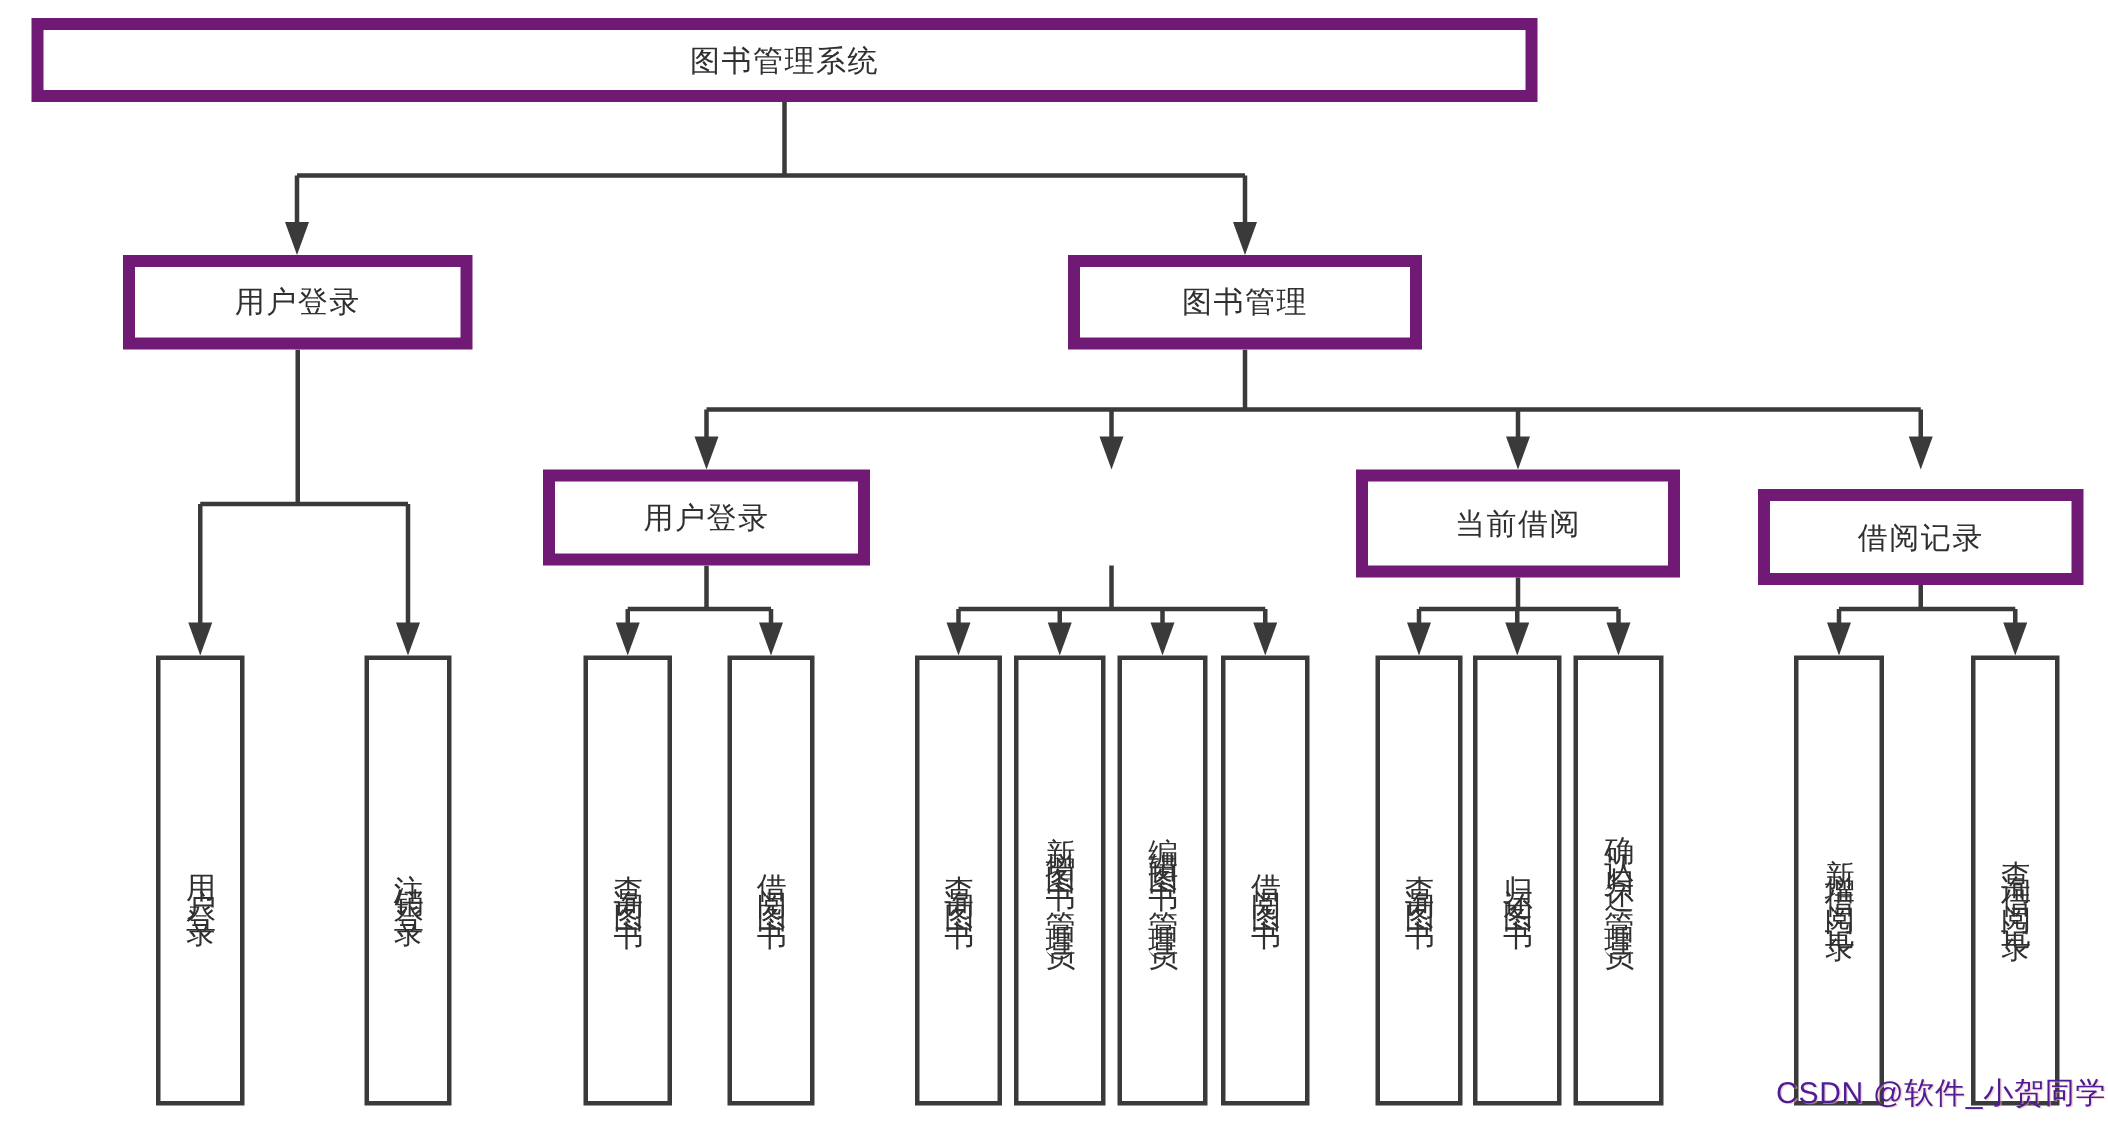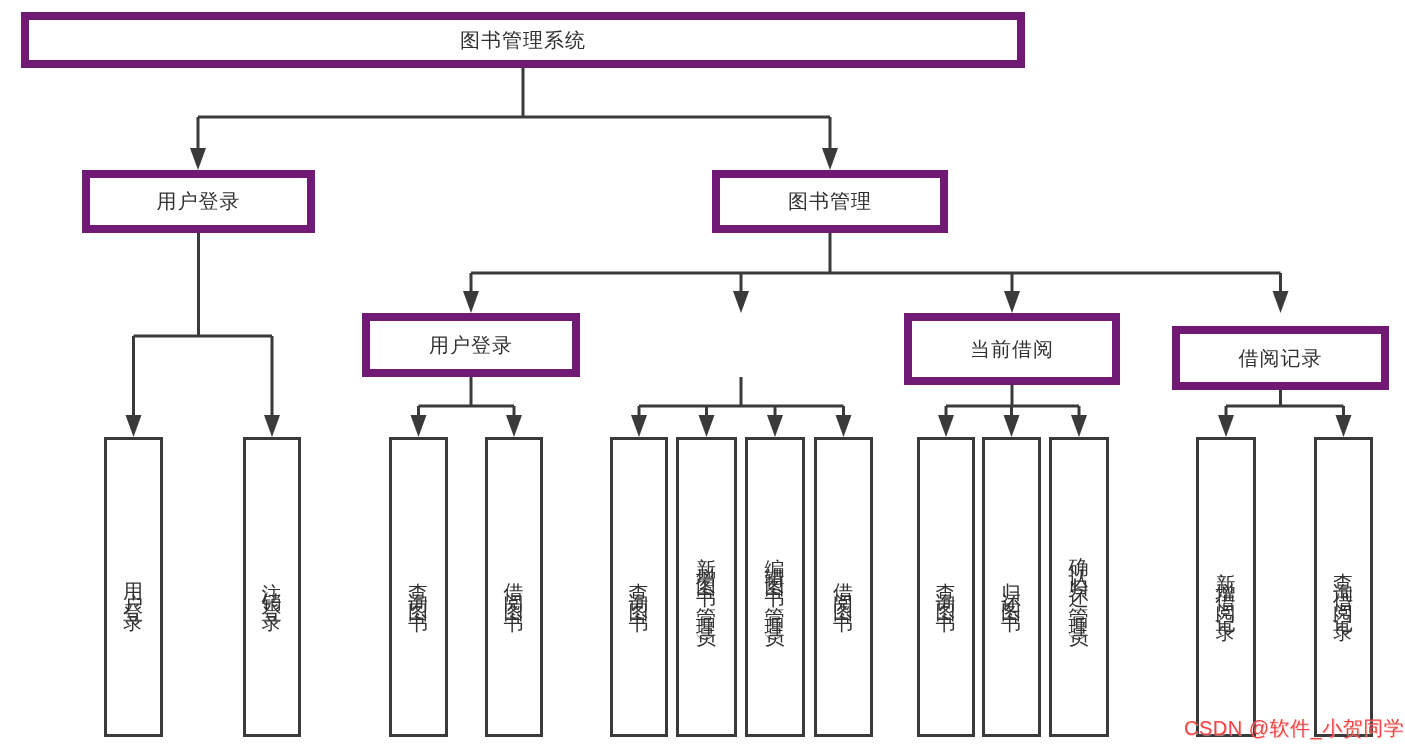--- a/index.html
+++ b/index.html
@@ -76,21 +76,21 @@
   .v-cb-confirm { left: 1049px; width: 60px; }
   .v-br-add     { left: 1196px; width: 60px; }
   .v-br-query   { left: 1314px; width: 59px; }
   #watermark {
     position: absolute;
     left: 1184px;
     top: 715px;
     z-index: 3;
     font-size: 20px;
     letter-spacing: 0.5px;
-    color: #ef4444;
+    color: #4c1d95;
     text-shadow: 1px 1px 0 rgba(246, 176, 176, 0.55);
     white-space: nowrap;
   }
 </style>
 </head>
 <body>
 
 <div id="stage">
 
   <svg id="connectors" viewBox="0 0 1405 747" xmlns="http://www.w3.org/2000/svg">

